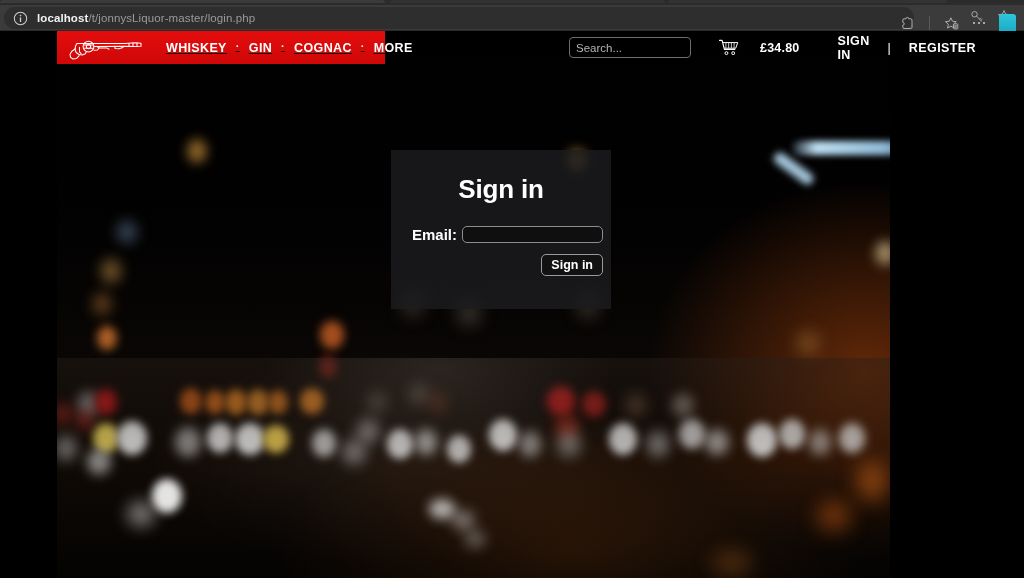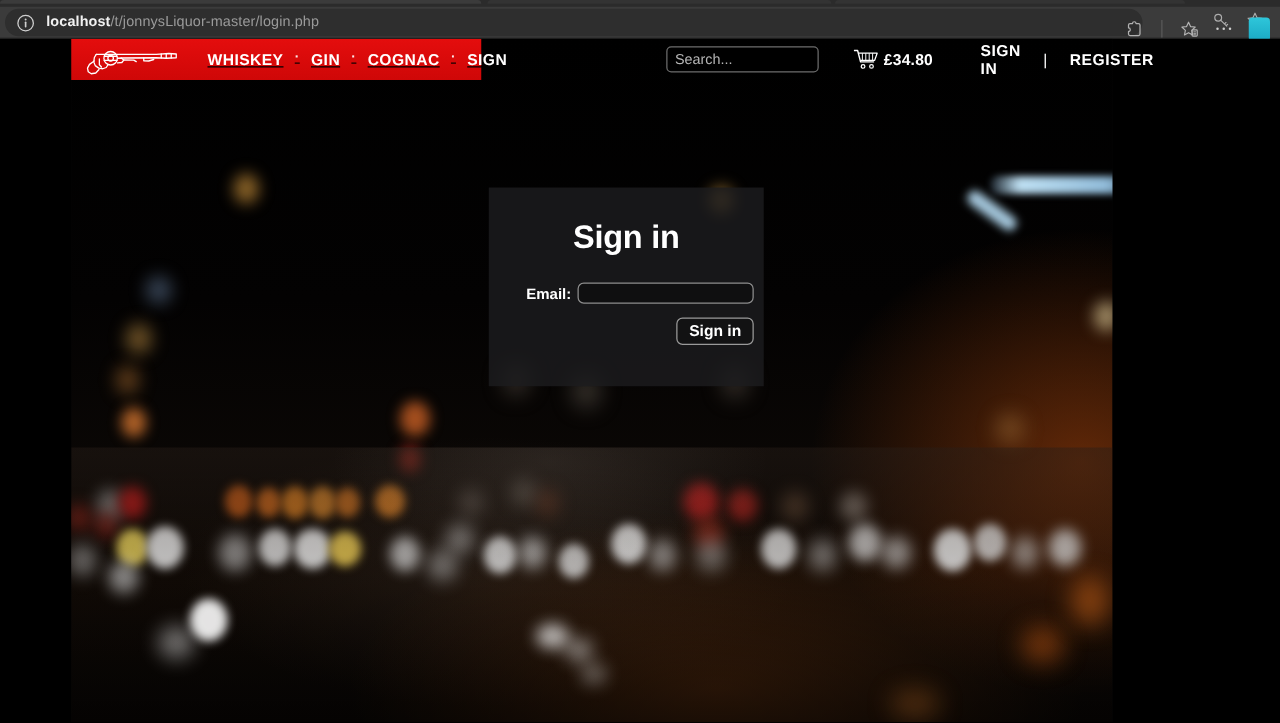--- a/index.html
+++ b/index.html
@@ -217,21 +217,21 @@
     font-family: "Liberation Sans", sans-serif;
   }
   .nav-dot {
     color: #fff; font-size: 11px; opacity: .9;
     line-height: 1;
     transform: translateY(-1px);
   }
 
   .nav-right {
     position: absolute;
-    left: 476px; top: 0;
+    left: 512px; top: 0;
     height: 33px;
     display: flex;
     align-items: center;
     gap: 0;
   }
   .search-box {
     width: 122px; height: 21px;
     background: rgba(0,0,0,.55);
     border: 1px solid #6d6d6d;
     border-radius: 4px;
@@ -239,21 +239,21 @@
     font-size: 11.5px;
     padding: 0 6px;
     outline: none;
     font-family: "Liberation Sans", sans-serif;
   }
   .search-box::placeholder { color: #b5b5b5; }
 
   .cart-wrap {
     display: flex; align-items: center;
     margin-left: 28px;
-    gap: 4px;
+    gap: 21px;
     text-align: right;
   }
   .cart-icon { width: 20px; height: 17px; }
   .cart-total {
     color: #fff;
     font-size: 12.5px;
     font-weight: 700;
     letter-spacing: .2px;
   }
   .auth-links {
@@ -293,21 +293,21 @@
 
   .form-row {
     display: flex;
     align-items: center;
     justify-content: flex-end;
     margin-bottom: 5px;
     padding-right: 8px;
   }
   .form-row label {
     color: #ffffff;
-    font-size: 12px;
+    font-size: 15px;
     font-weight: 700;
     margin-right: 5px;
     white-space: nowrap;
     font-family: "Liberation Sans", sans-serif;
   }
   .txt {
     width: 141px; height: 17px;
     border-radius: 5px;
     border: 1px solid #8d8d8d;
     background: rgba(10,10,10,.55);
@@ -507,21 +507,21 @@
           </svg>
         </span>
 
         <div class="nav-links">
           <a>WHISKEY</a>
           <span class="nav-dot">·</span>
           <a>GIN</a>
           <span class="nav-dot">·</span>
           <a>COGNAC</a>
           <span class="nav-dot">·</span>
-          <a>SIGN</a>
+          <a>MORE</a>
         </div>
       </div>
 
       <div class="nav-right">
         <input class="search-box" type="text" placeholder="Search..." style="">
 
         <span class="cart-wrap">
           <span class="cart-icon">
             <svg width="20" height="17" viewBox="0 0 22 18">
               <path d="M0.5 1.2 H3.4 L6 11.2 H17.4" fill="none" stroke="#ffffff" stroke-width="1.25" stroke-linecap="round" stroke-linejoin="round"></path>

